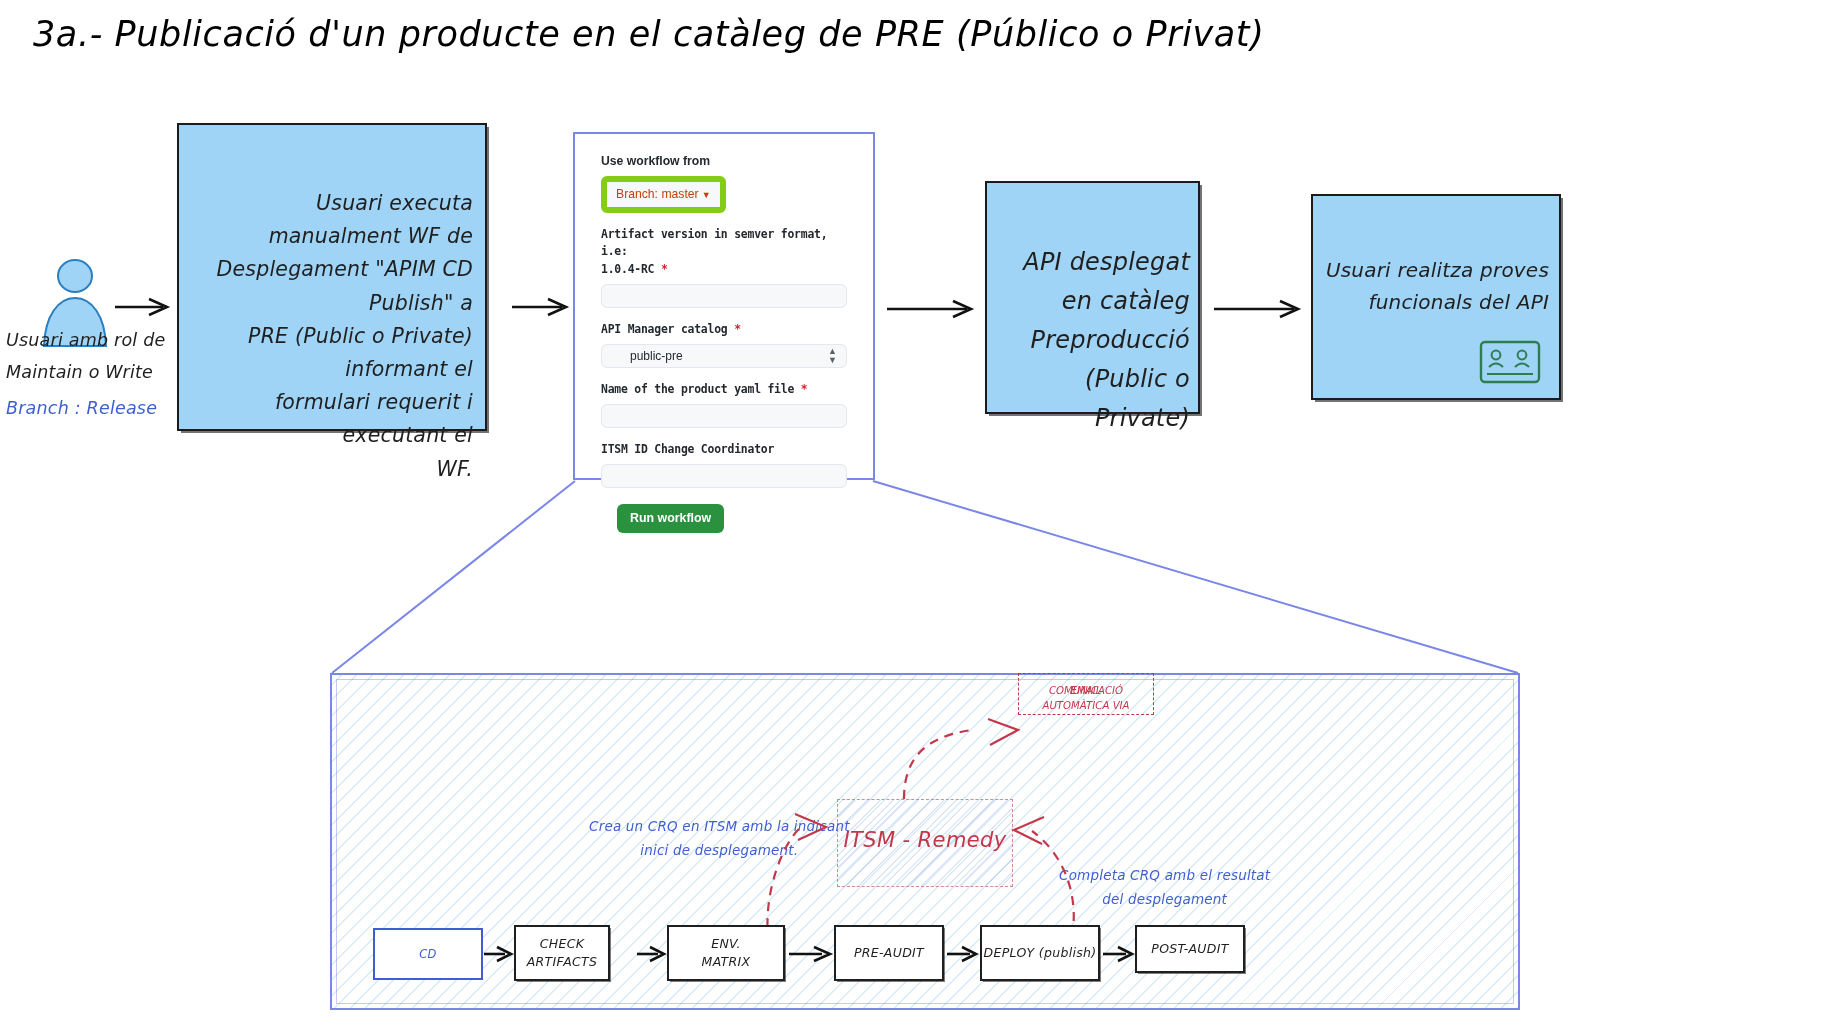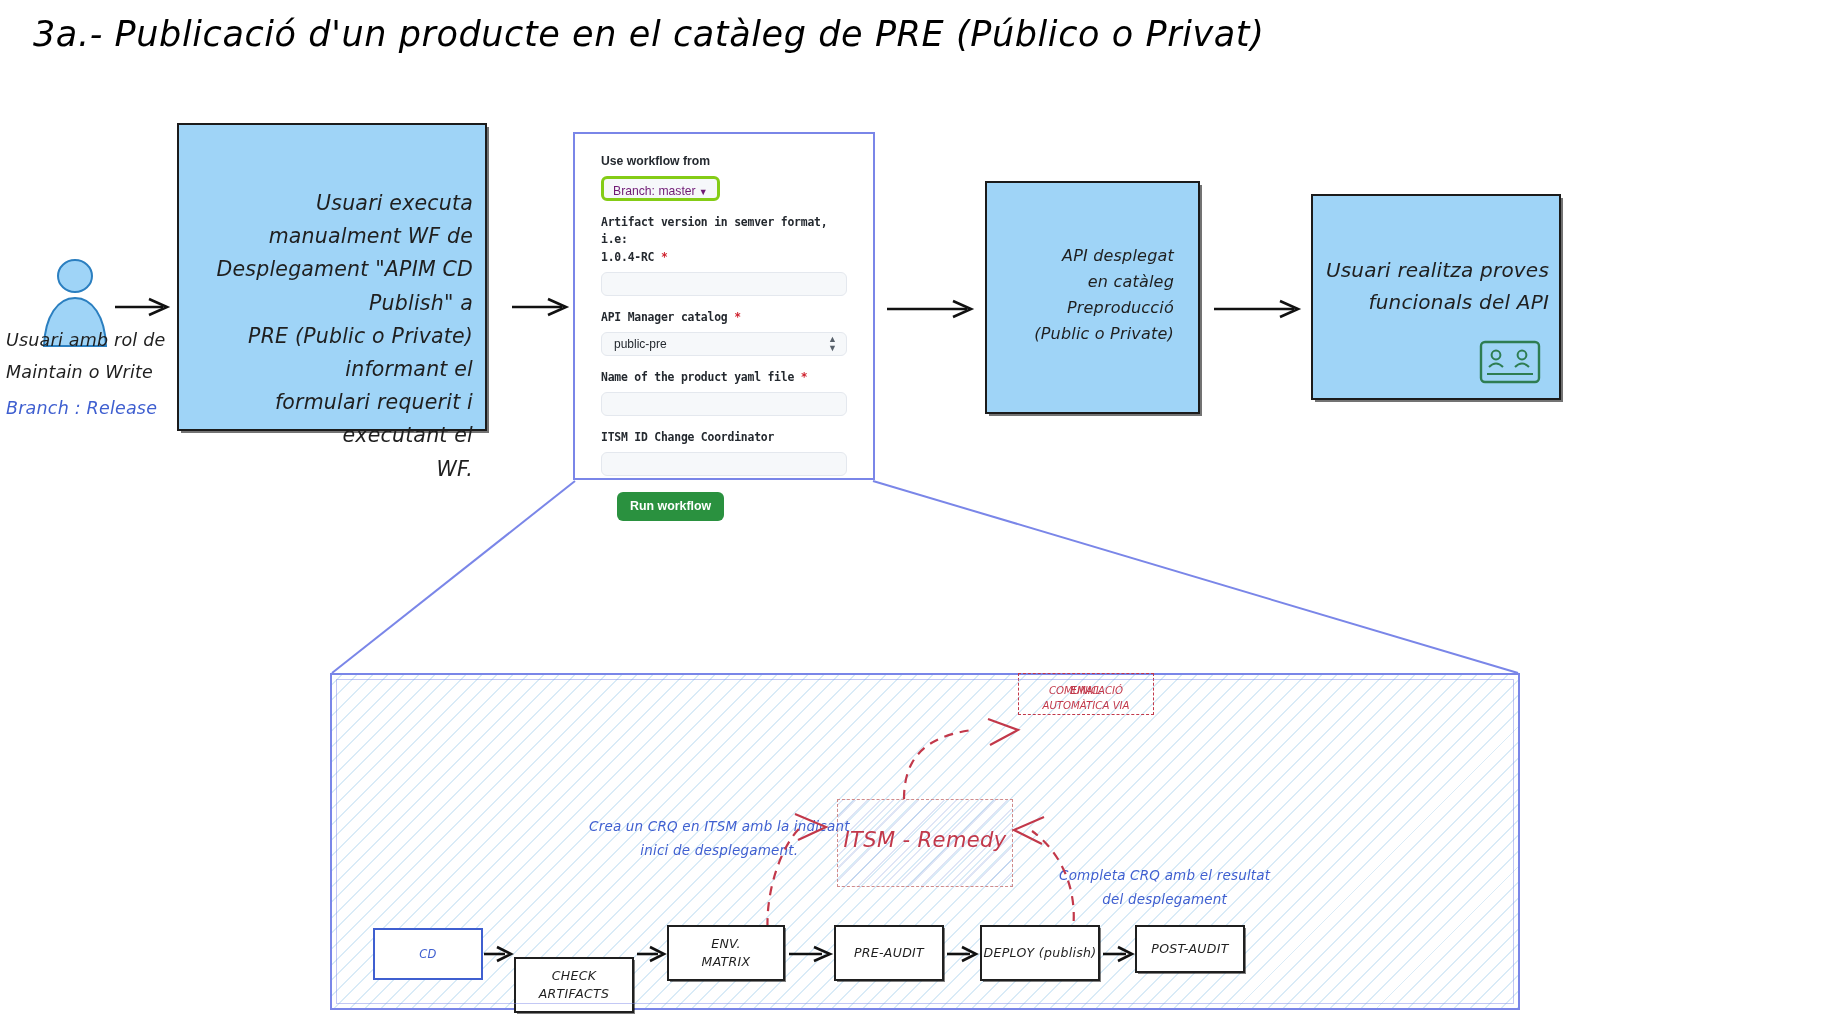--- a/index.html
+++ b/index.html
@@ -56,21 +56,21 @@
     text-align: right;
     color: #1f1f1f;
     font-style: italic;
     line-height: 1.62;
   }
 
   #box1 { left: 177px; top: 123px; width: 310px; height: 308px; }
   #box1 .bb-text { top: 62px; font-size: 20.5px; padding: 0 12px; }
 
   #box3 { left: 985px; top: 181px; width: 215px; height: 233px; }
-  #box3 .bb-text { top: 60px; font-size: 16px; padding: 0 24px; }
+  #box3 .bb-text { top: 60px; font-size: 24px; padding: 0 8px; }
 
   #box4 { left: 1311px; top: 194px; width: 250px; height: 206px; }
   #box4 .bb-text { top: 58px; font-size: 20px; padding: 0 10px; }
   #box4-icon { position:absolute; right: 18px; bottom: 10px; }
 
   
   #form-panel {
     position: absolute; left: 573px; top: 132px;
     width: 302px; height: 348px;
     background: #ffffff;
@@ -82,25 +82,25 @@
     font-size: 11.4px; font-weight: 700; color: #24292f;
     line-height: 1.5; margin-bottom: 6px; letter-spacing: -0.2px;
   }
   .gh-label.sans {
     font-family: "Liberation Sans", sans-serif;
     font-weight: 700; font-size: 12.2px; letter-spacing: 0;
   }
   .req { color: #cf222e; }
   .gh-branch-btn {
     display: inline-block;
-    border: 3px solid #84cc16; border-radius: 6px;
+    border: 6px solid #84cc16; border-radius: 6px;
     background: #f6f8fa;
     font-family: "Liberation Sans", sans-serif;
-    font-size: 12.2px; color: #701a75;
-    padding: 5px 9px 0 9px;
+    font-size: 12.2px; color: #c2410c;
+    padding: 5px 9px 6px 9px;
     margin-bottom: 13px;
   }
   .caret { font-size: 9px; margin-left: 3px; }
   .gh-input {
     width: 246px; height: 24px;
     background: #f6f8fa;
     border: 1px solid #e4e8ee; border-radius: 6px;
     margin-bottom: 13px;
     display: block;
     font-family: "Liberation Sans", sans-serif;
@@ -109,21 +109,21 @@
     line-height: 22px;
   }
   .gh-select {
     width: 246px; height: 24px;
     background: #f6f8fa;
     border: 1px solid #e4e8ee; border-radius: 6px;
     margin-bottom: 13px;
     position: relative;
     font-family: "Liberation Sans", sans-serif;
     font-size: 12px; color: #24292f;
-    line-height: 23px; padding-left: 12px;
+    line-height: 23px; padding-left: 28px;
   }
   .gh-select .sel-arrows {
     position: absolute; right: 9px; top: 0; line-height: 1;
     font-size: 9px; color: #57606a;
     display: flex; flex-direction: column; justify-content: center; height: 100%;
   }
   .gh-run-btn {
     display: inline-block;
     background: #2a913f; color: #fff;
     font-family: "Liberation Sans", sans-serif;
@@ -367,21 +367,21 @@
       <div class="st-text hand">CD</div>
     </div>
 
     <div class="sk-arrow" style="left:151px; top:268px;">
       <svg width="30" height="22" viewBox="0 0 30 22">
         <path d="M1 11 L22 11" stroke="#111" stroke-width="2.6" fill="none"></path>
         <path d="M14 4 L28 11 L14 18" stroke="#111" stroke-width="2.6" fill="none"></path>
       </svg>
     </div>
 
-    <div class="stage" style="left:182px; top:250px; width:120px; height:56px;margin-top:32px;">
+    <div class="stage" style="left:182px; top:250px; width:96px; height:56px;">
       <div class="st-text hand">
         <div>CHECK</div>
         <div>ARTIFACTS</div>
       </div>
     </div>
 
     <div class="sk-arrow" style="left:304px; top:268px;">
       <svg width="30" height="22" viewBox="0 0 30 22">
         <path d="M1 11 L22 11" stroke="#111" stroke-width="2.6" fill="none"></path>
         <path d="M14 4 L28 11 L14 18" stroke="#111" stroke-width="2.6" fill="none"></path>

